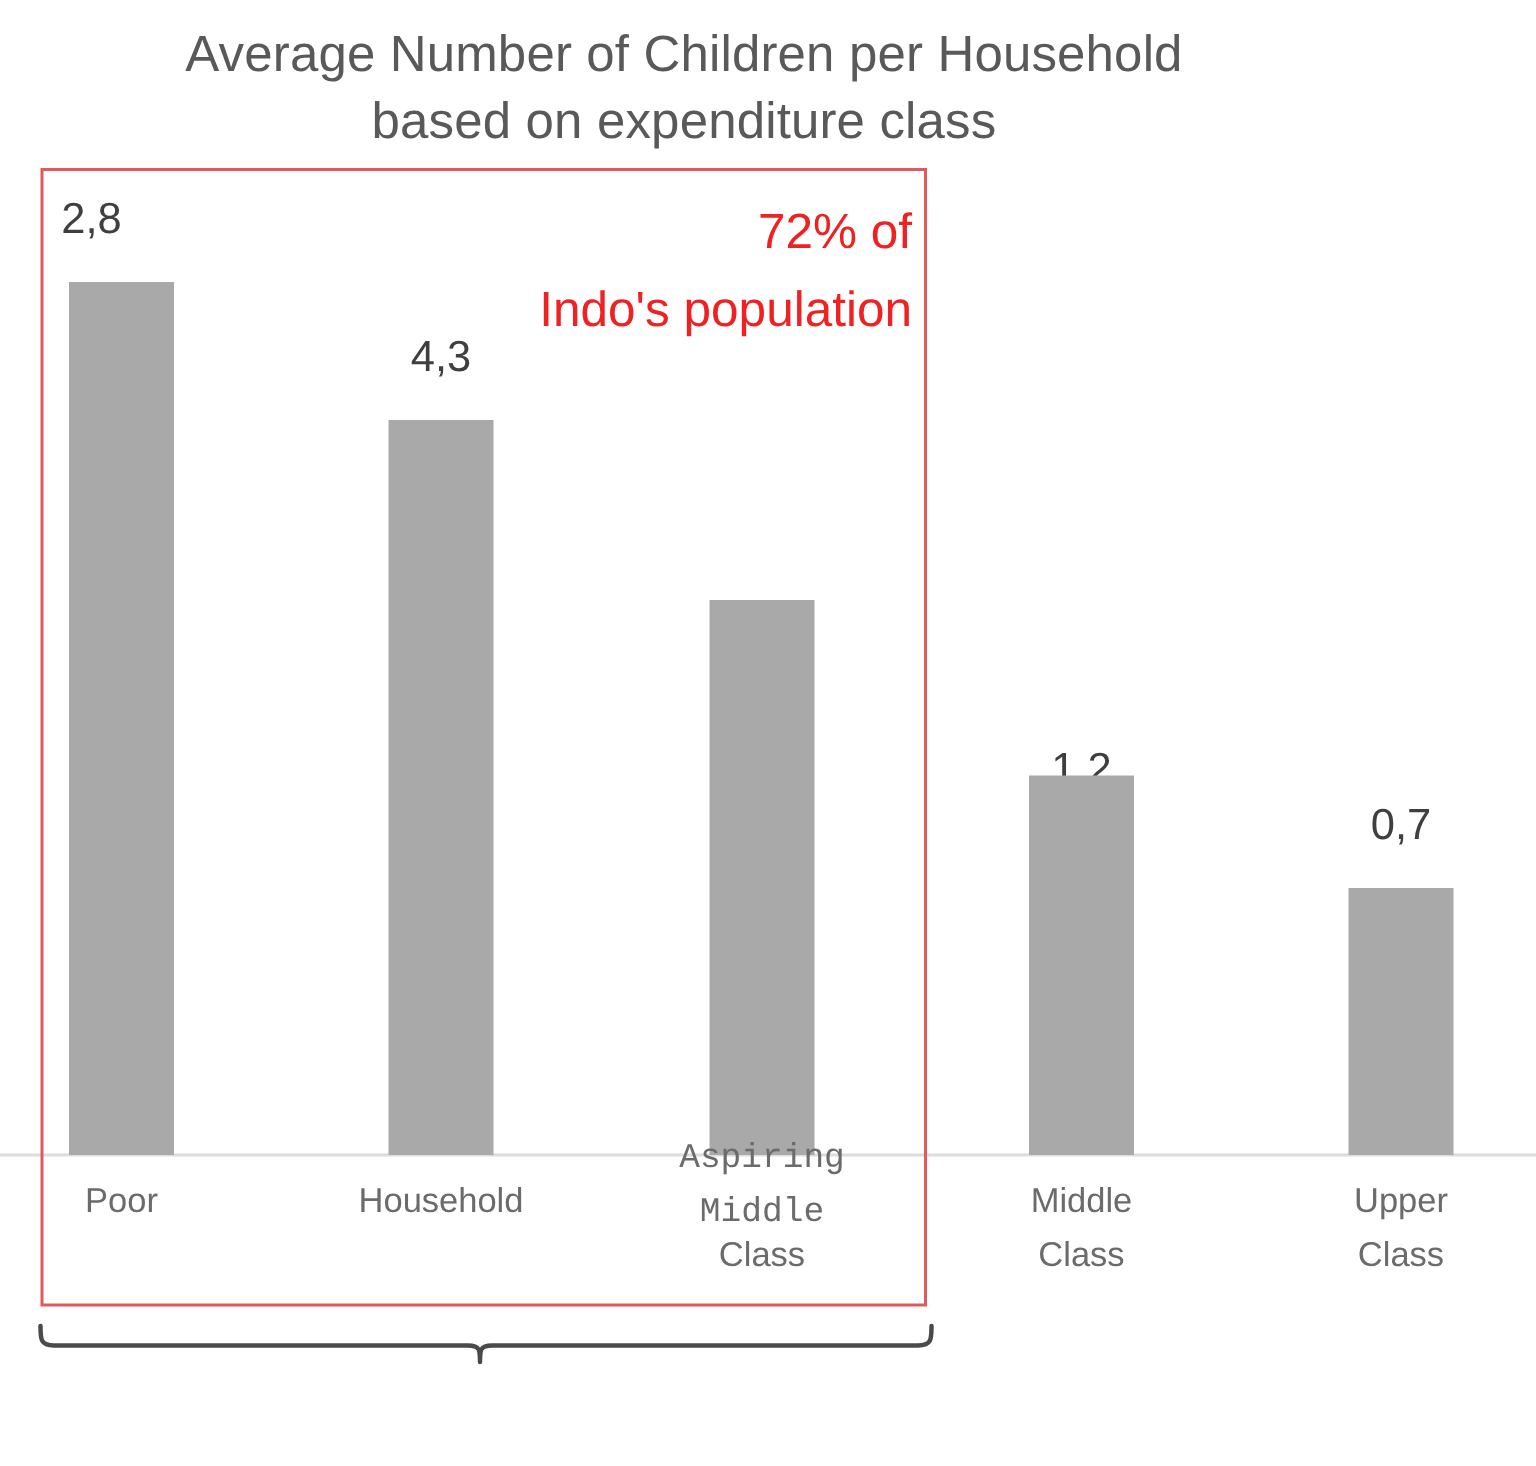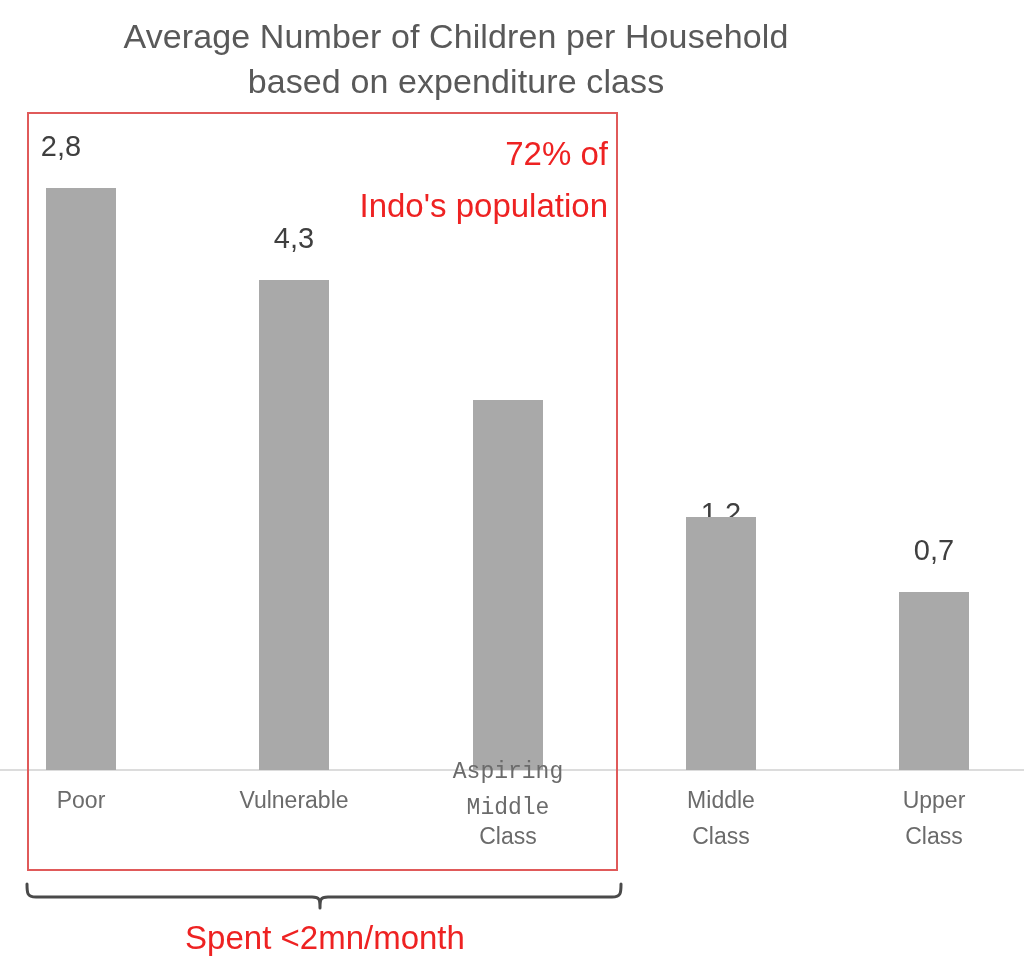--- a/index.html
+++ b/index.html
@@ -133,21 +133,21 @@
   <div class="plot-area">
 
     <div class="axis-line"></div>
 
     <div class="bar-value" style="left:1px; top:128px;">2,8</div>
     <div class="bar" style="left:46px; height:582px;"></div>
     <div class="cat-label" style="left:-19px; top:782px;">Poor</div>
 
     <div class="bar-value" style="left:234px; top:220px;">4,3</div>
     <div class="bar" style="left:259px; height:490px;"></div>
-    <div class="cat-label" style="left:194px; top:782px;">Vulnerable</div>
+    <div class="cat-label" style="left:194px; top:782px;">Household</div>
 
     <div class="bar" style="left:473px; height:370px;"></div>
     <div class="cat-label" style="left:408px; top:754px;font-family:Liberation Mono, monospace;">Aspiring Middle</div>
     <div class="cat-label" style="left:408px; top:818px;">Class</div>
 
     <div class="bar-value" style="left:661px; top:457px;margin-top:38px;">1,2</div>
     <div class="bar" style="left:686px; height:253px;"></div>
     <div class="cat-label" style="left:621px; top:782px;">Middle</div>
     <div class="cat-label" style="left:621px; top:818px;">Class</div>
 
@@ -164,15 +164,14 @@
     <span class="cl">72% of</span>
     <span class="cl">Indo's population</span>
   </div>
 
   <div class="brace-wrap">
     <svg width="610" height="40" viewBox="0 0 610 40" fill="none" xmlns="http://www.w3.org/2000/svg">
       <path d="M7 4 C7 13, 7 17, 16 17 L292 17 C300 17, 300 20, 300 28 C300 20, 300 17, 308 17 L592 17 C601 17, 601 13, 601 4" stroke="#4a4a4a" stroke-width="3" fill="none" stroke-linecap="round" stroke-linejoin="round"></path>
     </svg>
   </div>
 
-  <div class="callout-bottom">Spent &lt;2mn/month</div>
 
 </div>
 
 </body></html>

